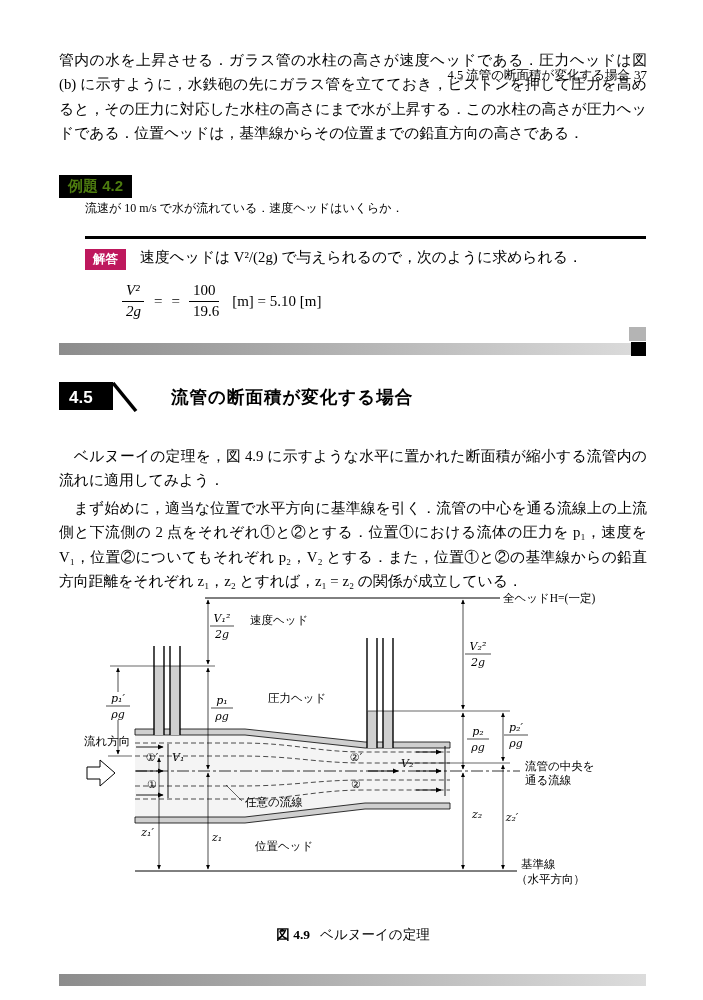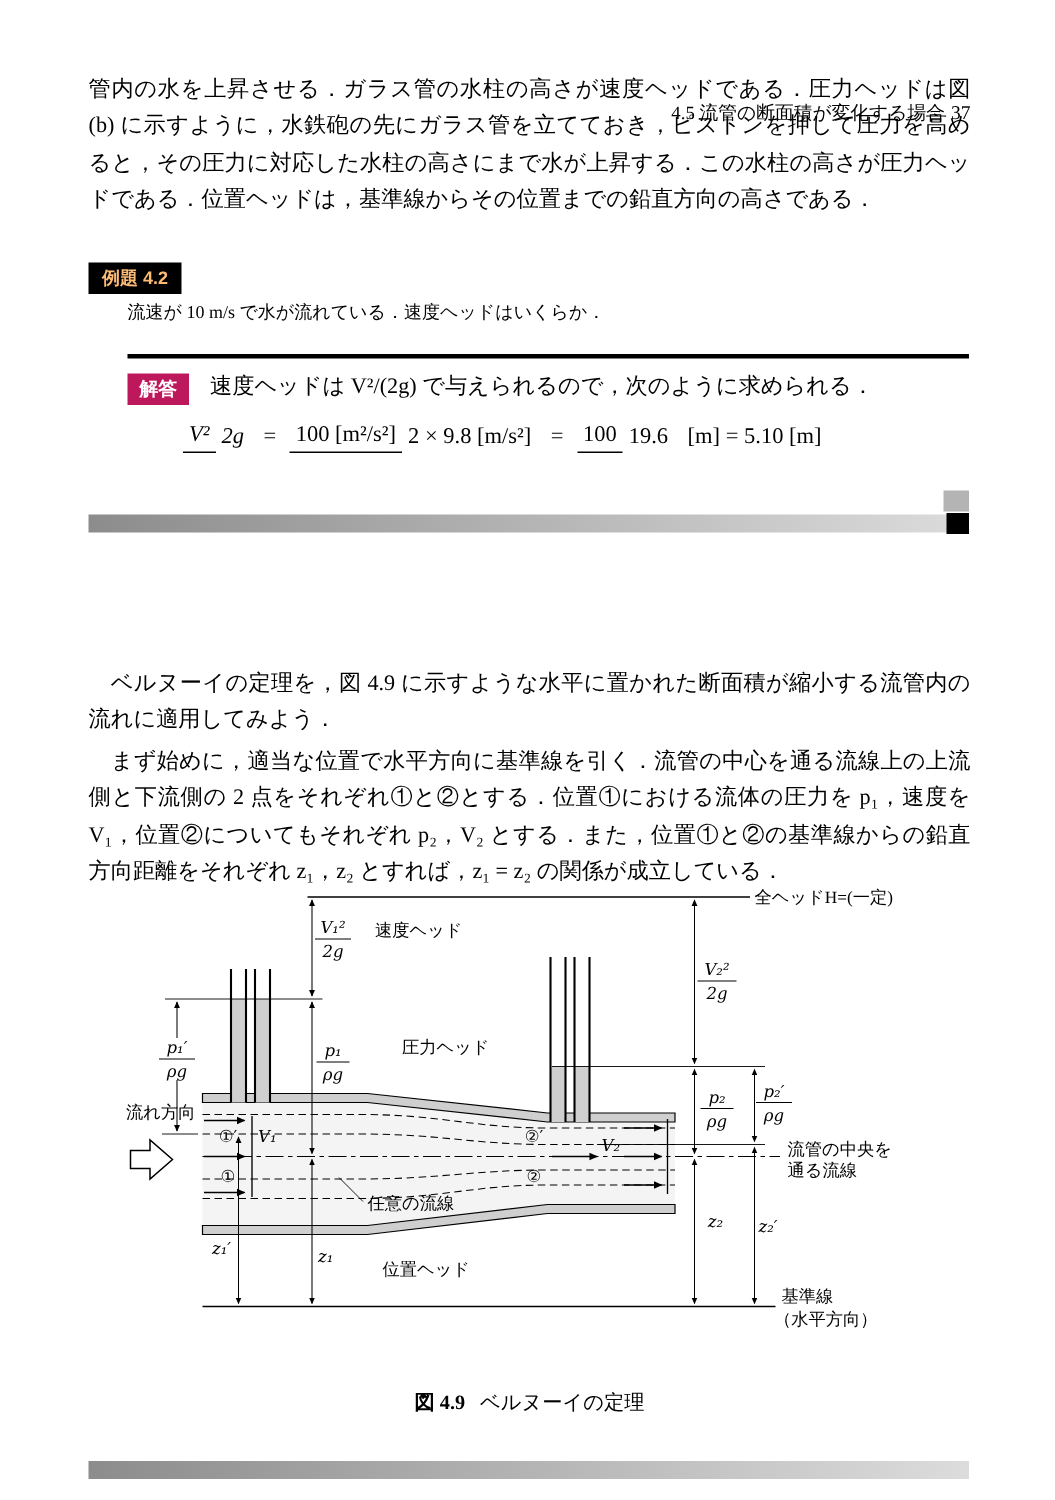--- a/index.html
+++ b/index.html
@@ -9,35 +9,35 @@
   .hdr{position:absolute;top:20px;left:59px;width:588px;display:flex;
        justify-content:flex-end;align-items:baseline;gap:4px;font-size:12.5px;}
   .hdr .pg{font-weight:normal;font-size:13px;margin-top:47px;}
 
   .para{position:absolute;left:59px;width:588px;font-size:14.8px;line-height:24.4px;
         text-align:justify;}
   #intro{top:48px;}
   #sec-p1{top:444px;text-indent:1em;}
   #sec-p2{top:496px;text-indent:1em;}
 
-  .exlabel{position:absolute;top:175px;left:59px;background:#000;color:#fdba74;
-           font-family:"Liberation Sans",sans-serif;font-weight:bold;font-size:12px;
+  .exlabel{position:absolute;top:175px;left:59px;background:#000;color:#4d7c0f;
+           font-family:"Liberation Sans",sans-serif;font-weight:bold;font-size:15px;
            padding:2px 9px;}
   .exq{position:absolute;top:200px;left:85px;font-size:12px;}
 
   .rule{position:absolute;top:236px;left:85px;width:561px;height:2.5px;background:#000;}
 
   .ansrow{position:absolute;top:248px;left:85px;display:flex;align-items:flex-start;
           gap:14px;font-size:14.8px;}
   .anslabel{background:#be185d;color:#fff;font-family:"Liberation Sans",sans-serif;
             font-weight:bold;font-size:12.5px;padding:2px 8px;flex:none;margin-top:1px;}
 
   .formula{position:absolute;top:281px;left:122px;display:flex;align-items:center;
            gap:9px;font-size:15px;}
-  .frac{display:inline-flex;align-items:flex-end;line-height:1.3;}
+  .frac{display:inline-flex;flex-direction:column;align-items:flex-start;line-height:1.3;}
   .frac .n{border-bottom:1.2px solid #000;padding:0 4px;text-align:center;}
   .frac .d{padding:0 4px;text-align:center;}
   .it{font-style:italic;}
 
   .sq1{position:absolute;top:327px;right:57px;width:17px;height:14px;background:#b4b4b4;}
   .bar1{position:absolute;top:343px;left:59px;width:587px;height:12px;
         background:linear-gradient(to right,#8c8c8c,#dcdcdc);}
   .bar1 .blk{position:absolute;right:0;top:-1px;width:15px;height:14px;background:#000;}
   .bar2{position:absolute;top:974px;left:59px;width:587px;height:12px;
         background:linear-gradient(to right,#8c8c8c,#dcdcdc);}
@@ -77,37 +77,41 @@
     <span class="anslabel">解答</span>
     <span>速度ヘッドは V²/(2g) で与えられるので，次のように求められる．</span>
   </div>
 
   <div class="formula">
     <span class="frac it">
       <span class="n">V²</span>
       <span class="d">2g</span>
     </span>
     <span>=</span>
-    <span class="frac">
-      <span class="n">100 [m²/s²]</span>
-      <span class="d">2 × 9.8 [m/s²]</span>
-    </span>
     <span>=</span>
     <span class="frac">
       <span class="n">100</span>
       <span class="d">19.6</span>
     </span>
     <span>[m] = 5.10 [m]</span>
   </div>
 
   <div class="sq1"></div>
   <div class="bar1">
     <span class="blk"></span>
   </div>
 
+  <div class="sechead">
+    <svg width="84" height="30" viewBox="0 0 84 30">
+      <rect x="0" y="0" width="54" height="28" fill="#000"></rect>
+      <line x1="54" y1="1" x2="77" y2="29" stroke="#000" stroke-width="3.5"></line>
+      <text x="10" y="21" fill="#fff" font-family="Liberation Sans, sans-serif" font-weight="bold" font-size="17">4.5</text>
+    </svg>
+    <span class="sectitle">流管の断面積が変化する場合</span>
+  </div>
 
   <div class="para" id="sec-p1">ベルヌーイの定理を，図 4.9 に示すような水平に置かれた断面積が縮小する流管内の流れに適用してみよう．</div>
   <div class="para" id="sec-p2">まず始めに，適当な位置で水平方向に基準線を引く．流管の中心を通る流線上の上流側と下流側の 2 点をそれぞれ①と②とする．位置①における流体の圧力を p₁，速度を V₁，位置②についてもそれぞれ p₂，V₂ とする．また，位置①と②の基準線からの鉛直方向距離をそれぞれ z₁，z₂ とすれば，z₁ = z₂ の関係が成立している．</div>
 
   <div class="fig">
     <svg width="580" height="312" viewBox="0 0 580 312">
       <defs>
         <marker id="ah" viewBox="0 0 10 10" refX="8" refY="5" markerWidth="7" markerHeight="7" orient="auto-start-reverse">
           <path d="M0,1 L9,5 L0,9 z" fill="#000"></path>
         </marker>

